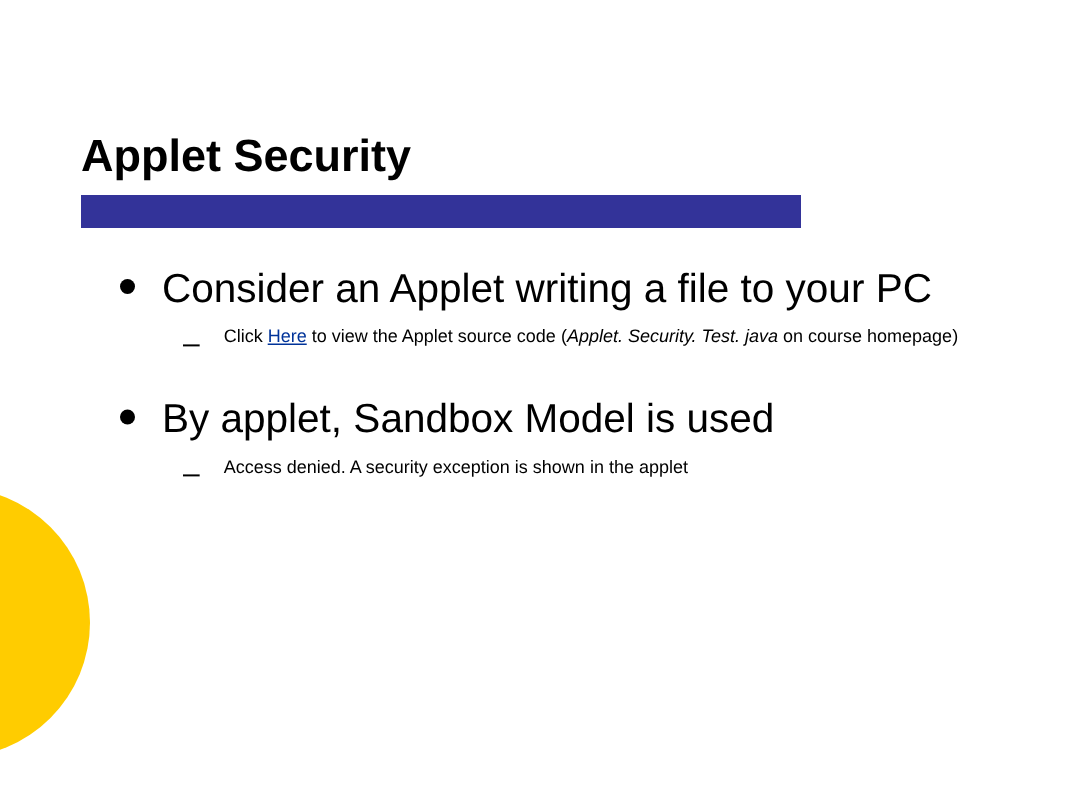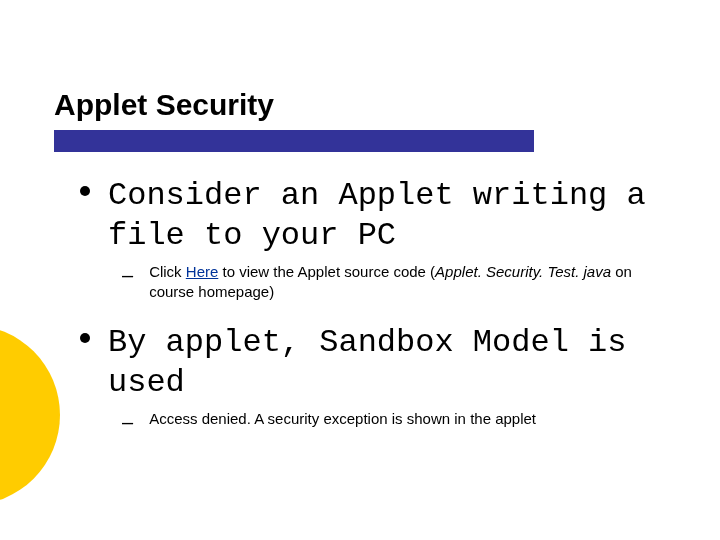--- a/index.html
+++ b/index.html
@@ -59,41 +59,40 @@
   .lvl1 .bullet {
     width: 10px;
     height: 10px;
     border-radius: 50%;
     background: #000000;
     flex: 0 0 auto;
     margin-top: 10px;
     margin-right: 18px;
   }
   .lvl1 .text {
-    font-size: 32px;
+    font-size: 27px;
     color: #000000;
     line-height: 1.25;
-    font-family: Liberation Mono, monospace;
   }
   .lvl2 {
     display: flex;
     align-items: flex-start;
     margin-left: 42px;
     margin-bottom: 12px;
     margin-top: 4px;
   }
   .lvl2 .dash {
     flex: 0 0 auto;
     font-size: 20px;
     color: #000000;
     margin-right: 16px;
     line-height: 1.35;
   }
   .lvl2 .text {
-    font-size: 15px;
+    font-size: 12px;
     color: #000000;
     line-height: 1.35;
   }
   .link {
     color: #003399;
     text-decoration: underline;
     cursor: pointer;
   }
   .italic {
     font-style: italic;

